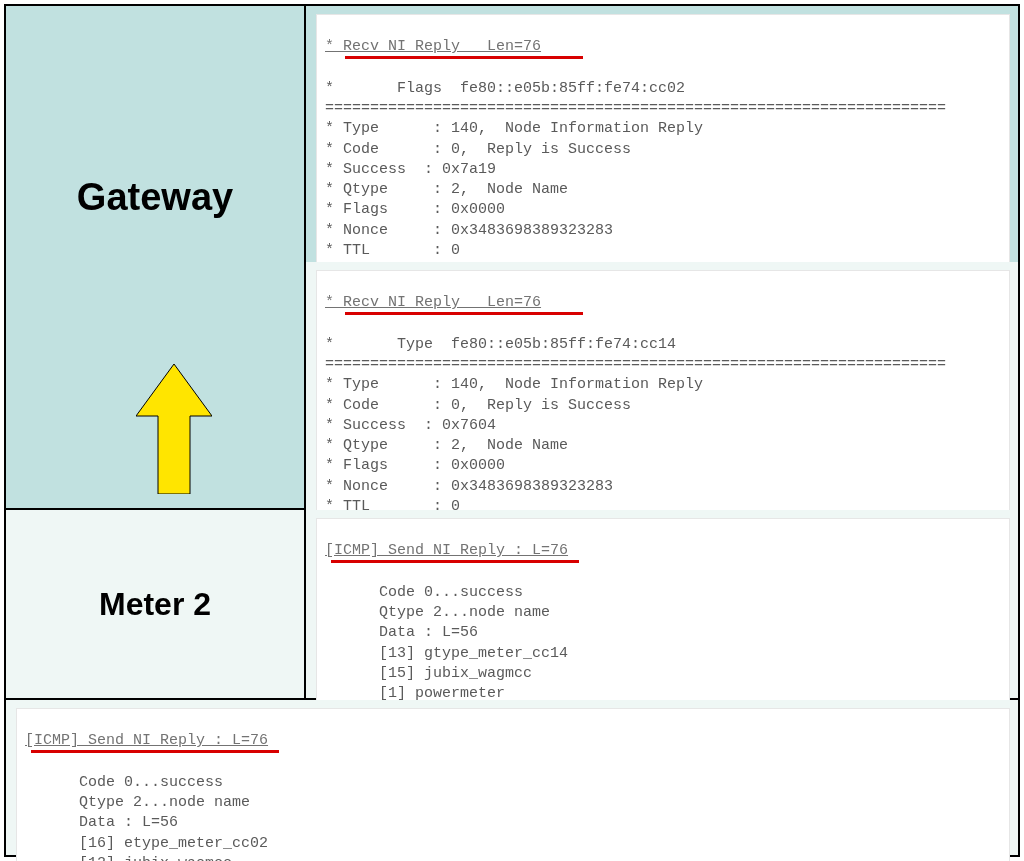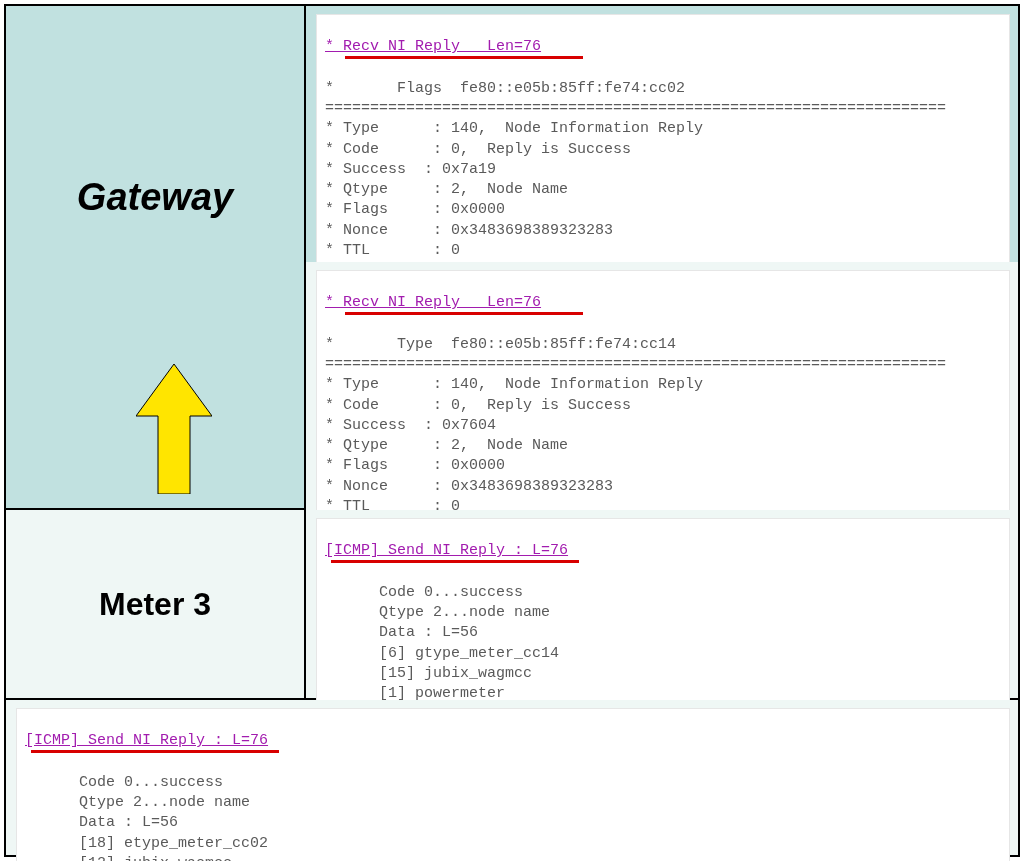--- a/index.html
+++ b/index.html
@@ -67,21 +67,21 @@
     font-family: "Courier New", monospace;
     font-size: 15px;
     line-height: 1.35;
     white-space: pre;
     color: #5a5a5a;
     overflow: hidden;
     border: 1px solid #e6e6e6;
   }
   .pane-m { min-height: 160px; }
   .hdr {
-    color: #a21caf;
+    color: #737373;
     text-decoration: underline;
     position: relative;
     display: inline-block;
   }
   .ul-red {
     display: block;
     height: 3px;
     background: #d80000;
     margin-top: -2px;
   }
@@ -96,21 +96,21 @@
 </style>
 </head>
 <body>
 
 <div class="wrap">
   <div class="grid">
 
     <div class="row" style="height:504px;">
       <div class="lcol teal">
         <div style="display:flex;flex-direction:column;align-items:center;justify-content:center;height:100%;position:relative;width:100%;">
-          <div class="label gateway-label" style="margin-top:-120px;font-style:italic;">Gateway</div>
+          <div class="label gateway-label" style="margin-top:-120px;">Gateway</div>
           <div class="arrow">
             <svg width="76" height="130" viewBox="0 0 76 130">
               <polygon points="38,0 76,52 54,52 54,130 22,130 22,52 0,52" fill="#ffe500" stroke="#000" stroke-width="1"></polygon>
             </svg>
           </div>
         </div>
       </div>
       <div class="rcol" style="display:flex;flex-direction:column;">
         <div class="teal r-gw-a">
           <div class="pane">
@@ -144,47 +144,47 @@
 <span>* TTL       : 0</span>
 <span>* Node Name : gtype_meter_cc14.jubix_wagmcc.powermeter.secter1.grid</span>
 <span>=====================================================================</span>
           </div>
         </div>
       </div>
     </div>
 
     <div class="row r-m1">
       <div class="lcol pale">
-        <div class="label">Meter 3</div>
+        <div class="label">Meter 2</div>
       </div>
       <div class="rcol pale">
         <div class="pane pane-m">
 <span class="hdr">[ICMP] Send NI Reply : L=76</span>
 <span class="ul-red ul-248"></span>
 <span>      Code 0...success</span>
 <span>      Qtype 2...node name</span>
 <span>      Data : L=56</span>
-<span>      [6] gtype_meter_cc14</span>
+<span>      [13] gtype_meter_cc14</span>
 <span>      [15] jubix_wagmcc</span>
 <span>      [1] powermeter</span>
 <span>      [ 7] secter1</span>
 <span>      [ 4] grid</span>
         </div>
       </div>
     </div>
 
     <div class="row r-m2">
       <div class="rcol pale">
         <div class="pane pane-m" style="min-height:130px;">
 <span class="hdr">[ICMP] Send NI Reply : L=76</span>
 <span class="ul-red ul-248"></span>
 <span>      Code 0...success</span>
 <span>      Qtype 2...node name</span>
 <span>      Data : L=56</span>
-<span>      [18] etype_meter_cc02</span>
+<span>      [16] etype_meter_cc02</span>
 <span>      [12] jubix_waemcc</span>
 
 
 
         </div>
       </div>
     </div>
 
   </div>
 </div>

